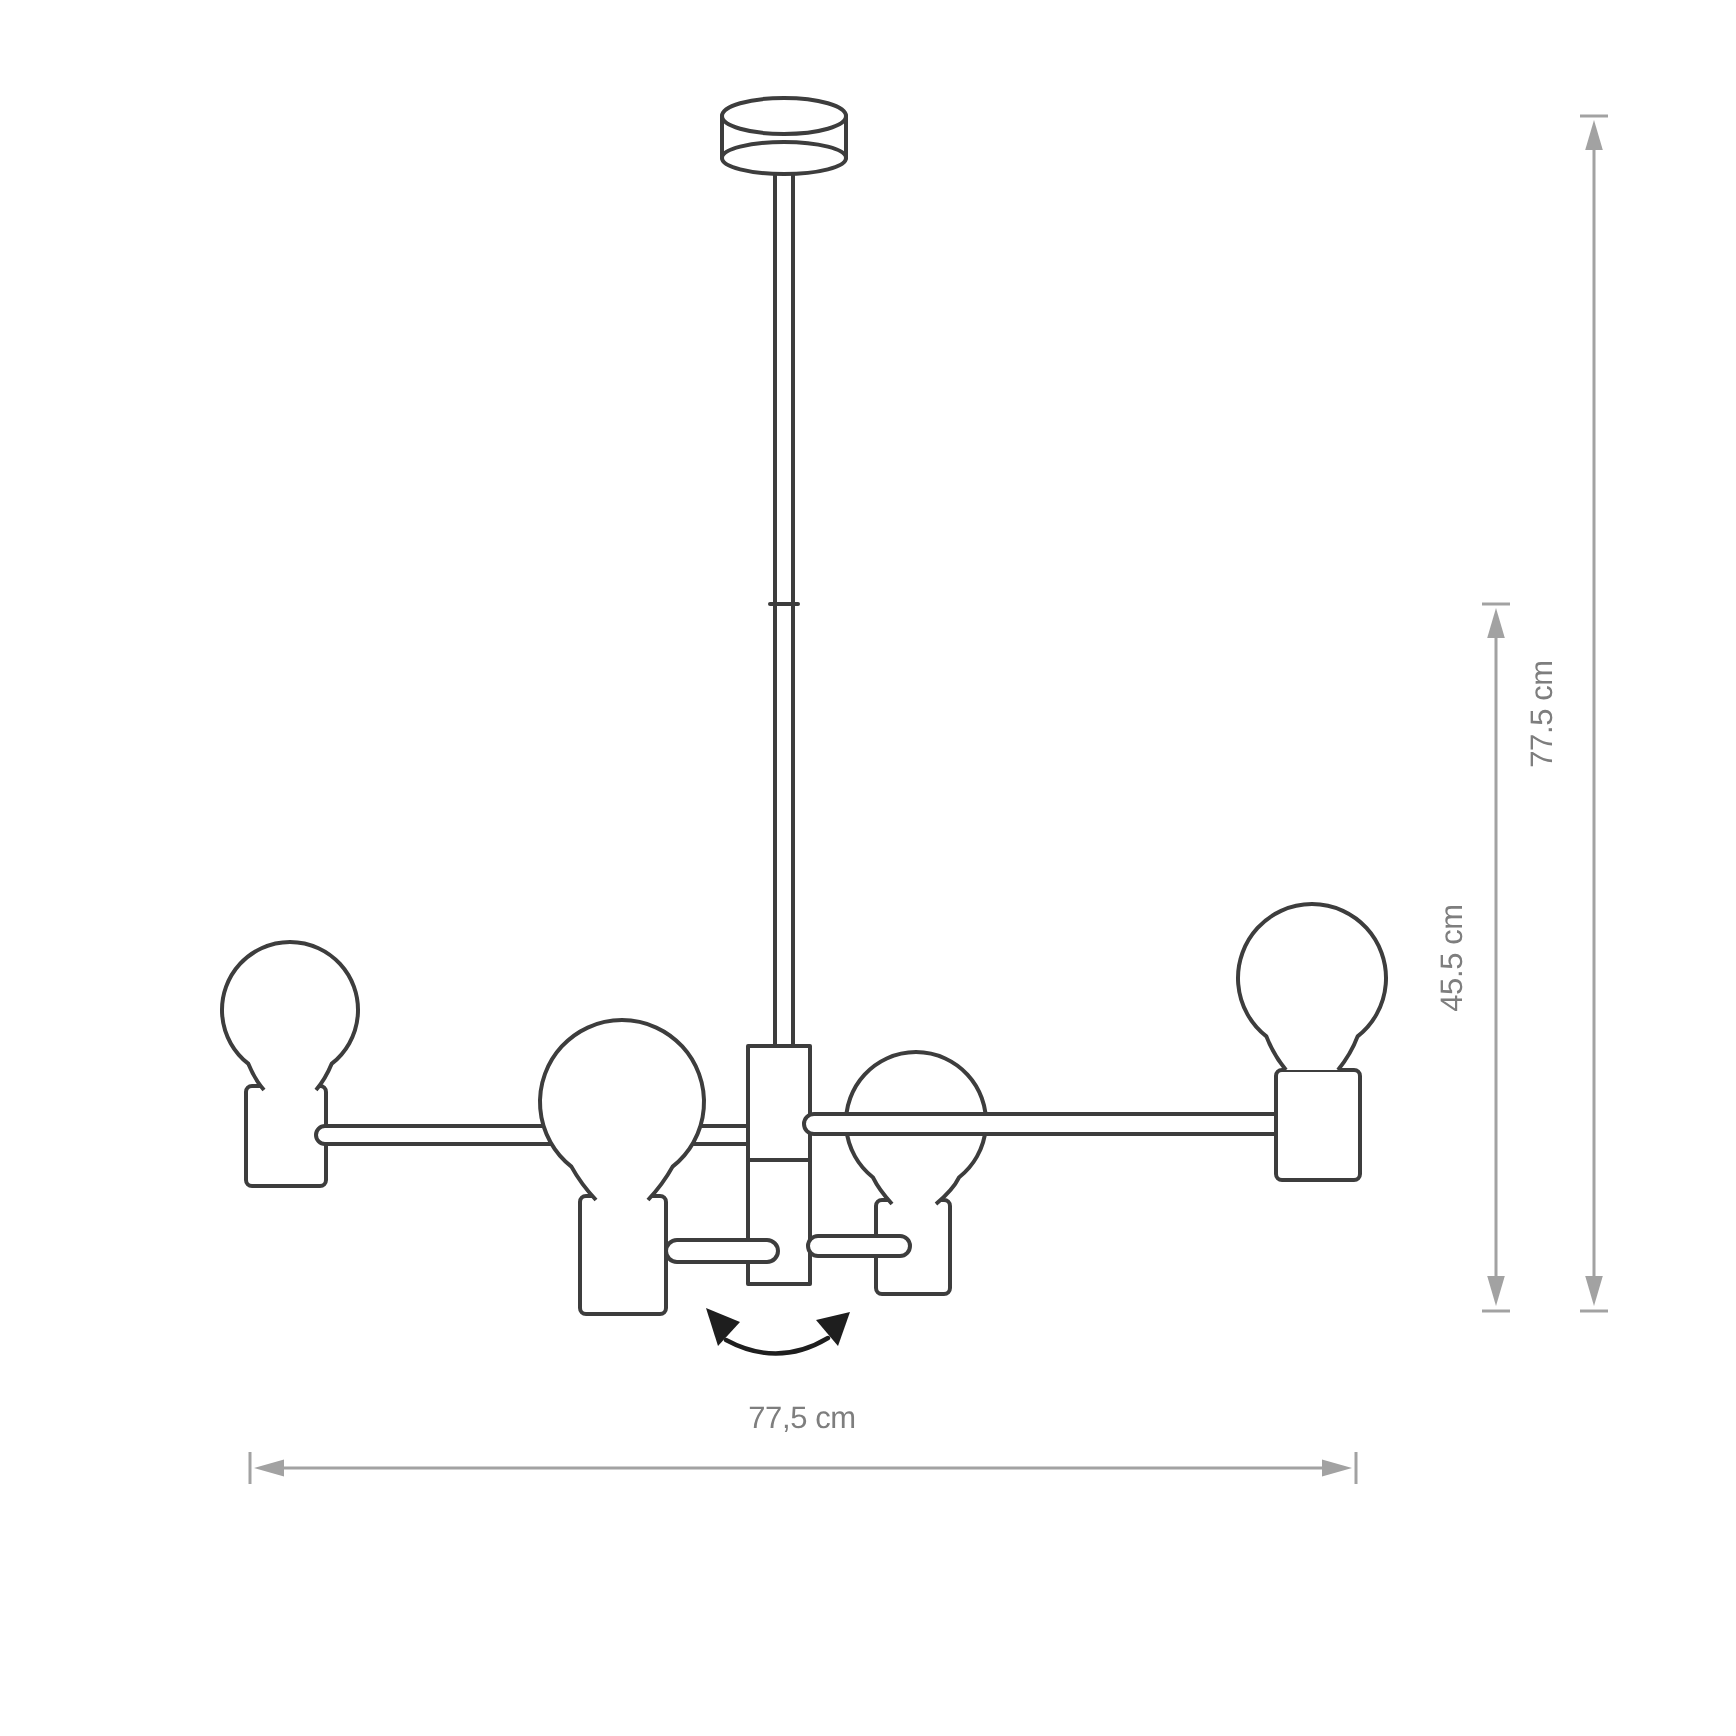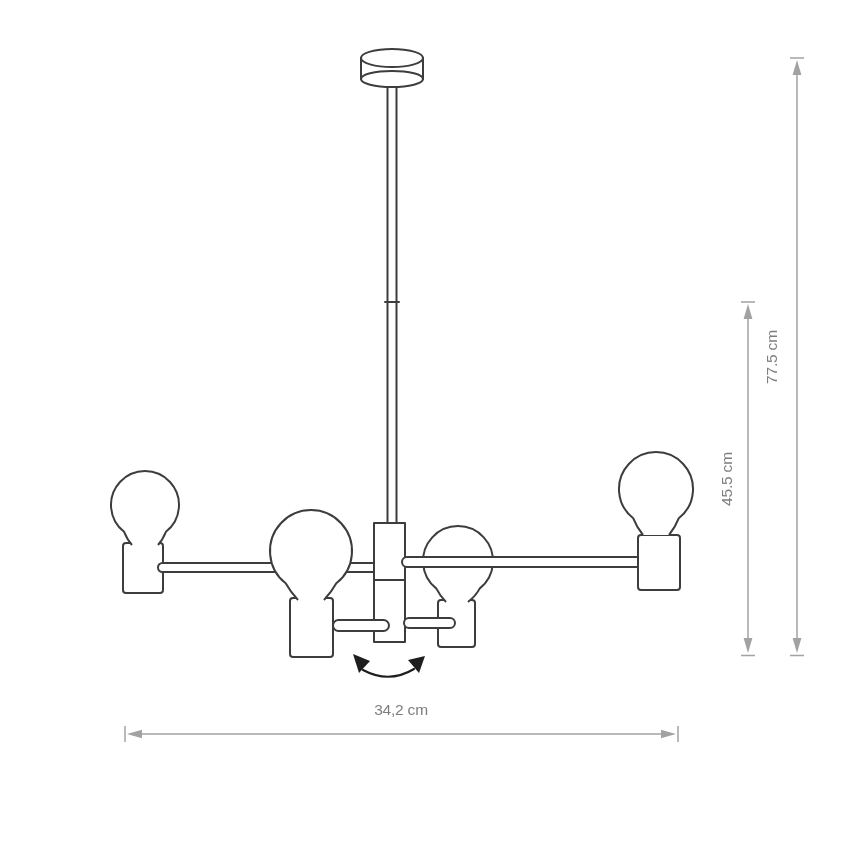--- a/index.html
+++ b/index.html
@@ -91,16 +91,16 @@
 
     <g>
       <line class="dim" x1="748" y1="319" x2="748" y2="638"></line>
       <line class="dim" x1="741" y1="302" x2="755" y2="302"></line>
       <line class="dim" x1="741" y1="655.5" x2="755" y2="655.5"></line>
       <polygon class="dim-head" points="748,304 743.6,319 752.4,319"></polygon>
       <polygon class="dim-head" points="748,653 743.6,638 752.4,638"></polygon>
     </g>
   </svg>
 
-  <div class="dim-label" style="left:401px;top:710px;">34,2 cm</div>
+  <div class="dim-label" style="left:401px;top:710px;">77,5 cm</div>
   <div class="dim-label vert" style="left:772px;top:357px;">77.5 cm</div>
   <div class="dim-label vert" style="left:727px;top:479px;">45.5 cm</div>
 </div>
 
 </body></html>

